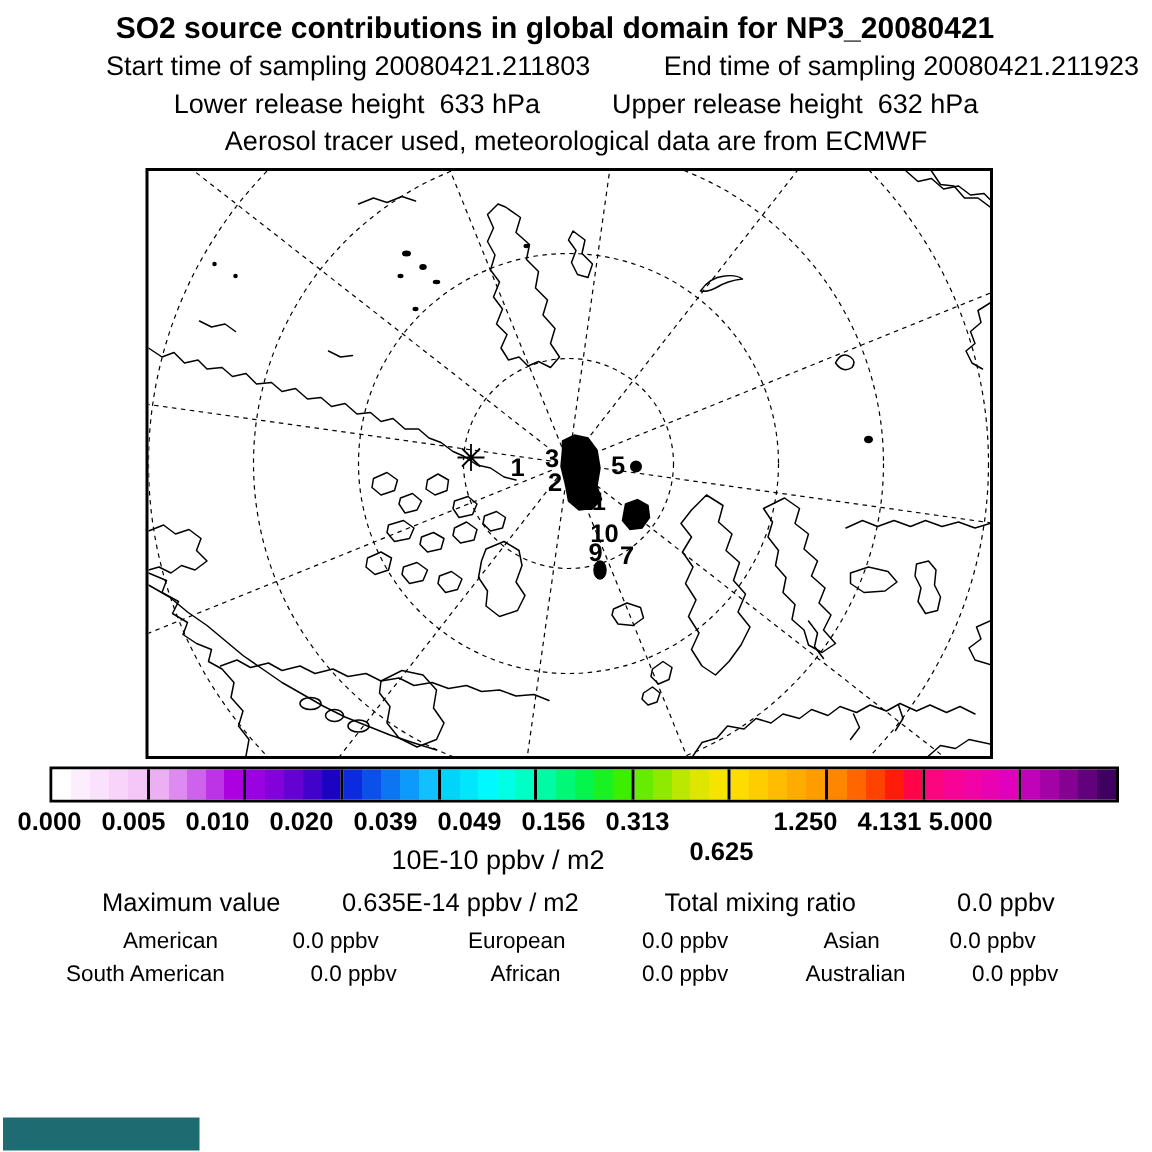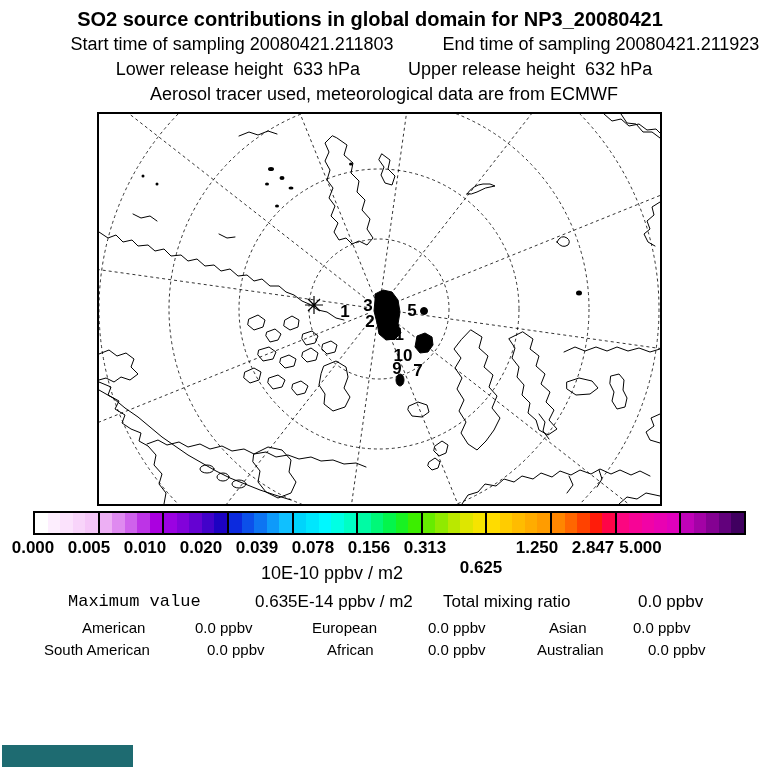--- a/index.html
+++ b/index.html
@@ -195,33 +195,33 @@
       <div class="cseg" style="background: linear-gradient(to right, rgb(252, 6, 128) 0%, rgb(252, 6, 128) 20%, rgb(247, 4, 150) 20%, rgb(247, 4, 150) 40%, rgb(241, 3, 166) 40%, rgb(241, 3, 166) 60%, rgb(233, 2, 178) 60%, rgb(233, 2, 178) 80%, rgb(224, 1, 188) 80%, rgb(224, 1, 188) 100%);"></div>
       <div class="cseg" style="background: linear-gradient(to right, rgb(192, 2, 184) 0%, rgb(192, 2, 184) 20%, rgb(163, 2, 166) 20%, rgb(163, 2, 166) 40%, rgb(132, 1, 146) 40%, rgb(132, 1, 146) 60%, rgb(98, 1, 124) 60%, rgb(98, 1, 124) 80%, rgb(64, 0, 96) 80%, rgb(64, 0, 96) 100%);"></div>
     </div>
 
   <div class="ticks" id="ticks">
       <span class="tick" style="left: 0%;">0.000</span>
       <span class="tick" style="left: 9.09091%;">0.005</span>
       <span class="tick" style="left: 18.1818%;">0.010</span>
       <span class="tick" style="left: 27.2727%;">0.020</span>
       <span class="tick" style="left: 36.3636%;">0.039</span>
-      <span class="tick" style="left: 45.4545%;">0.078</span>
+      <span class="tick" style="left: 45.4545%;">0.049</span>
       <span class="tick" style="left: 54.5455%;">0.156</span>
       <span class="tick" style="left: 63.6364%;">0.313</span>
       <span class="tick" style="left: 72.7273%; margin-top: 20px;">0.625</span>
       <span class="tick" style="left: 81.8182%;">1.250</span>
-      <span class="tick" style="left: 90.9091%;">2.847</span>
+      <span class="tick" style="left: 90.9091%;">4.131</span>
       <span class="tick" style="left: 100%; transform: translateX(-70%);">5.000</span>
     </div>
 
   <div class="unit">10E-10 ppbv / m2</div>
 
-  <span class="stat" style="left:68px;  top:592px;font-family:Liberation Mono, monospace;">Maximum value</span>
-  <span class="stat" style="left:228px; top:592px;margin-left:27px;">0.635E-14 ppbv / m2</span>
+  <span class="stat" style="left:68px;  top:592px;">Maximum value</span>
+  <span class="stat" style="left:228px; top:592px;">0.635E-14 ppbv / m2</span>
   <span class="stat" style="left:443px; top:592px;">Total mixing ratio</span>
   <span class="stat" style="left:638px; top:592px;">0.0 ppbv</span>
 
   <span class="src" style="left:82px;  top:619px;">American</span>
   <span class="src" style="left:195px; top:619px;">0.0 ppbv</span>
   <span class="src" style="left:312px; top:619px;">European</span>
   <span class="src" style="left:428px; top:619px;">0.0 ppbv</span>
   <span class="src" style="left:549px; top:619px;">Asian</span>
   <span class="src" style="left:633px; top:619px;">0.0 ppbv</span>
 

